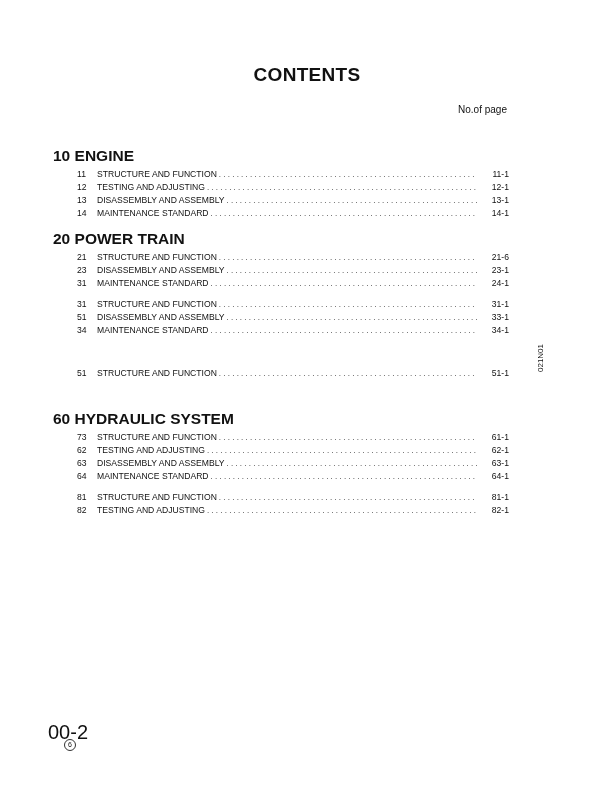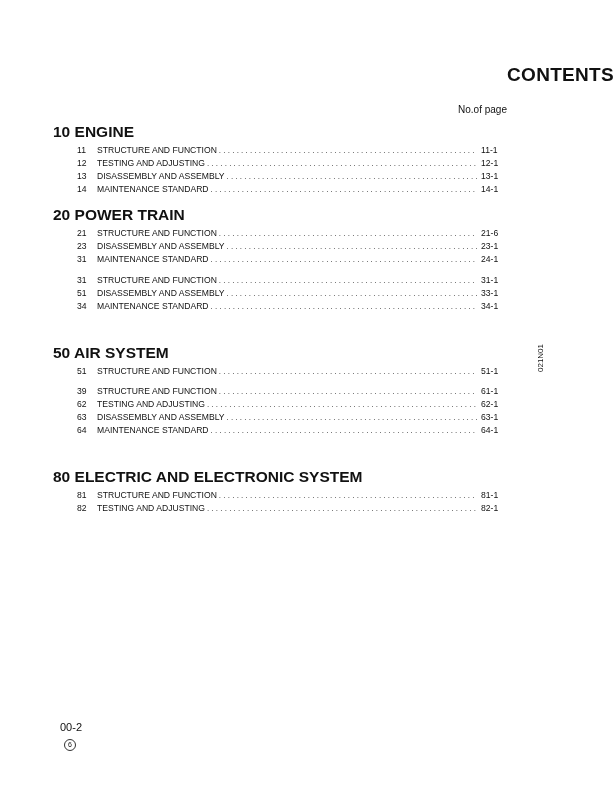--- a/index.html
+++ b/index.html
@@ -1,28 +1,28 @@
 <!DOCTYPE html>
 <html><head>
 <meta charset="utf-8">
 <style>
   html, body { margin: 0; padding: 0; background: #ffffff; }
   body { width: 614px; height: 791px; position: relative; overflow: hidden; font-family: "Liberation Sans", sans-serif; color: #111; }
-  .title { position: absolute; left: 0; width: 614px; top: 64px; text-align: right; font-weight: bold; font-size: 19px; letter-spacing: 0.3px; }
+  .title { position: absolute; left: 0; width: 614px; top: 64px; text-align: center; font-weight: bold; font-size: 19px; letter-spacing: 0.3px; }
   .noofpage { position: absolute; right: 107px; top: 104px; font-size: 10px; }
-  .section { position: absolute; left: 53px; width: 456px; }
+  .section { position: absolute; left: 53px; width: 456px; margin-top: 24px; }
   .sec-head { font-weight: bold; font-size: 15.5px; height: 20px; line-height: 20px; margin-bottom: 2px; }
   .item { display: flex; align-items: baseline; font-size: 8.6px; height: 13px; line-height: 13px; padding-left: 24px; }
   .item .num { width: 20px; flex: none; }
   .item .lbl { flex: none; white-space: nowrap; }
   .item .dots { flex: 1; overflow: hidden; white-space: nowrap; margin: 0 4px 0 2px; letter-spacing: 2.2px; font-size: 8px; }
   .item .dots::before { content: ". . . . . . . . . . . . . . . . . . . . . . . . . . . . . . . . . . . . . . . . . . . . . . . . . . . . . . . . . . . . . . . . . . . . . . . . . . . . . . . . . . . . . . . ."; letter-spacing: 0; }
-  .item .pg { flex: none; width: 28px; text-align: left; }
+  .item .pg { flex: none; width: 28px; text-align: right; }
   .sidecode { position: absolute; left: 536px; top: 342px; font-size: 8px; transform: rotate(-90deg); transform-origin: left top; white-space: nowrap; top: 372px; }
-  .footer { position: absolute; left: 60px; top: 721px; font-size: 11px; }
+  .footer { position: absolute; left: 48px; top: 721px; font-size: 20px; }
   .rev { position: absolute; left: 64px; top: 739px; width: 10px; height: 10px; border: 1px solid #333; border-radius: 50%; font-size: 7px; line-height: 10px; text-align: center; }
 </style>
 </head>
 <body>
 
 <div class="title">CONTENTS</div>
 <div class="noofpage">No.of page</div>
 
 <div class="section" style="top:122px;">
   <div class="sec-head">10 ENGINE</div>
@@ -89,32 +89,32 @@
     </div>
   <div class="item">
       <span class="num">34</span>
       <span class="lbl">MAINTENANCE STANDARD</span>
       <span class="dots"></span>
       <span class="pg">34-1</span>
     </div>
 </div>
 
 <div class="section" style="top:343px;">
-  <div class="sec-head">50 AIR  SYSTEM</div>
   <div class="item">
       <span class="num">51</span>
       <span class="lbl">STRUCTURE AND FUNCTION</span>
       <span class="dots"></span>
       <span class="pg">51-1</span>
     </div>
 </div>
 
 <div class="section" style="top:385px;">
+  <div class="sec-head">60 HYDRAULIC  SYSTEM</div>
   <div class="item">
-      <span class="num">39</span>
+      <span class="num">73</span>
       <span class="lbl">STRUCTURE AND FUNCTION</span>
       <span class="dots"></span>
       <span class="pg">61-1</span>
     </div>
   <div class="item">
       <span class="num">62</span>
       <span class="lbl">TESTING AND ADJUSTING</span>
       <span class="dots"></span>
       <span class="pg">62-1</span>
     </div>
@@ -126,21 +126,20 @@
     </div>
   <div class="item">
       <span class="num">64</span>
       <span class="lbl">MAINTENANCE STANDARD</span>
       <span class="dots"></span>
       <span class="pg">64-1</span>
     </div>
 </div>
 
 <div class="section" style="top:467px;">
-  <div class="sec-head">80 ELECTRIC  AND ELECTRONIC  SYSTEM</div>
   <div class="item">
       <span class="num">81</span>
       <span class="lbl">STRUCTURE AND FUNCTION</span>
       <span class="dots"></span>
       <span class="pg">81-1</span>
     </div>
   <div class="item">
       <span class="num">82</span>
       <span class="lbl">TESTING AND ADJUSTING</span>
       <span class="dots"></span>

